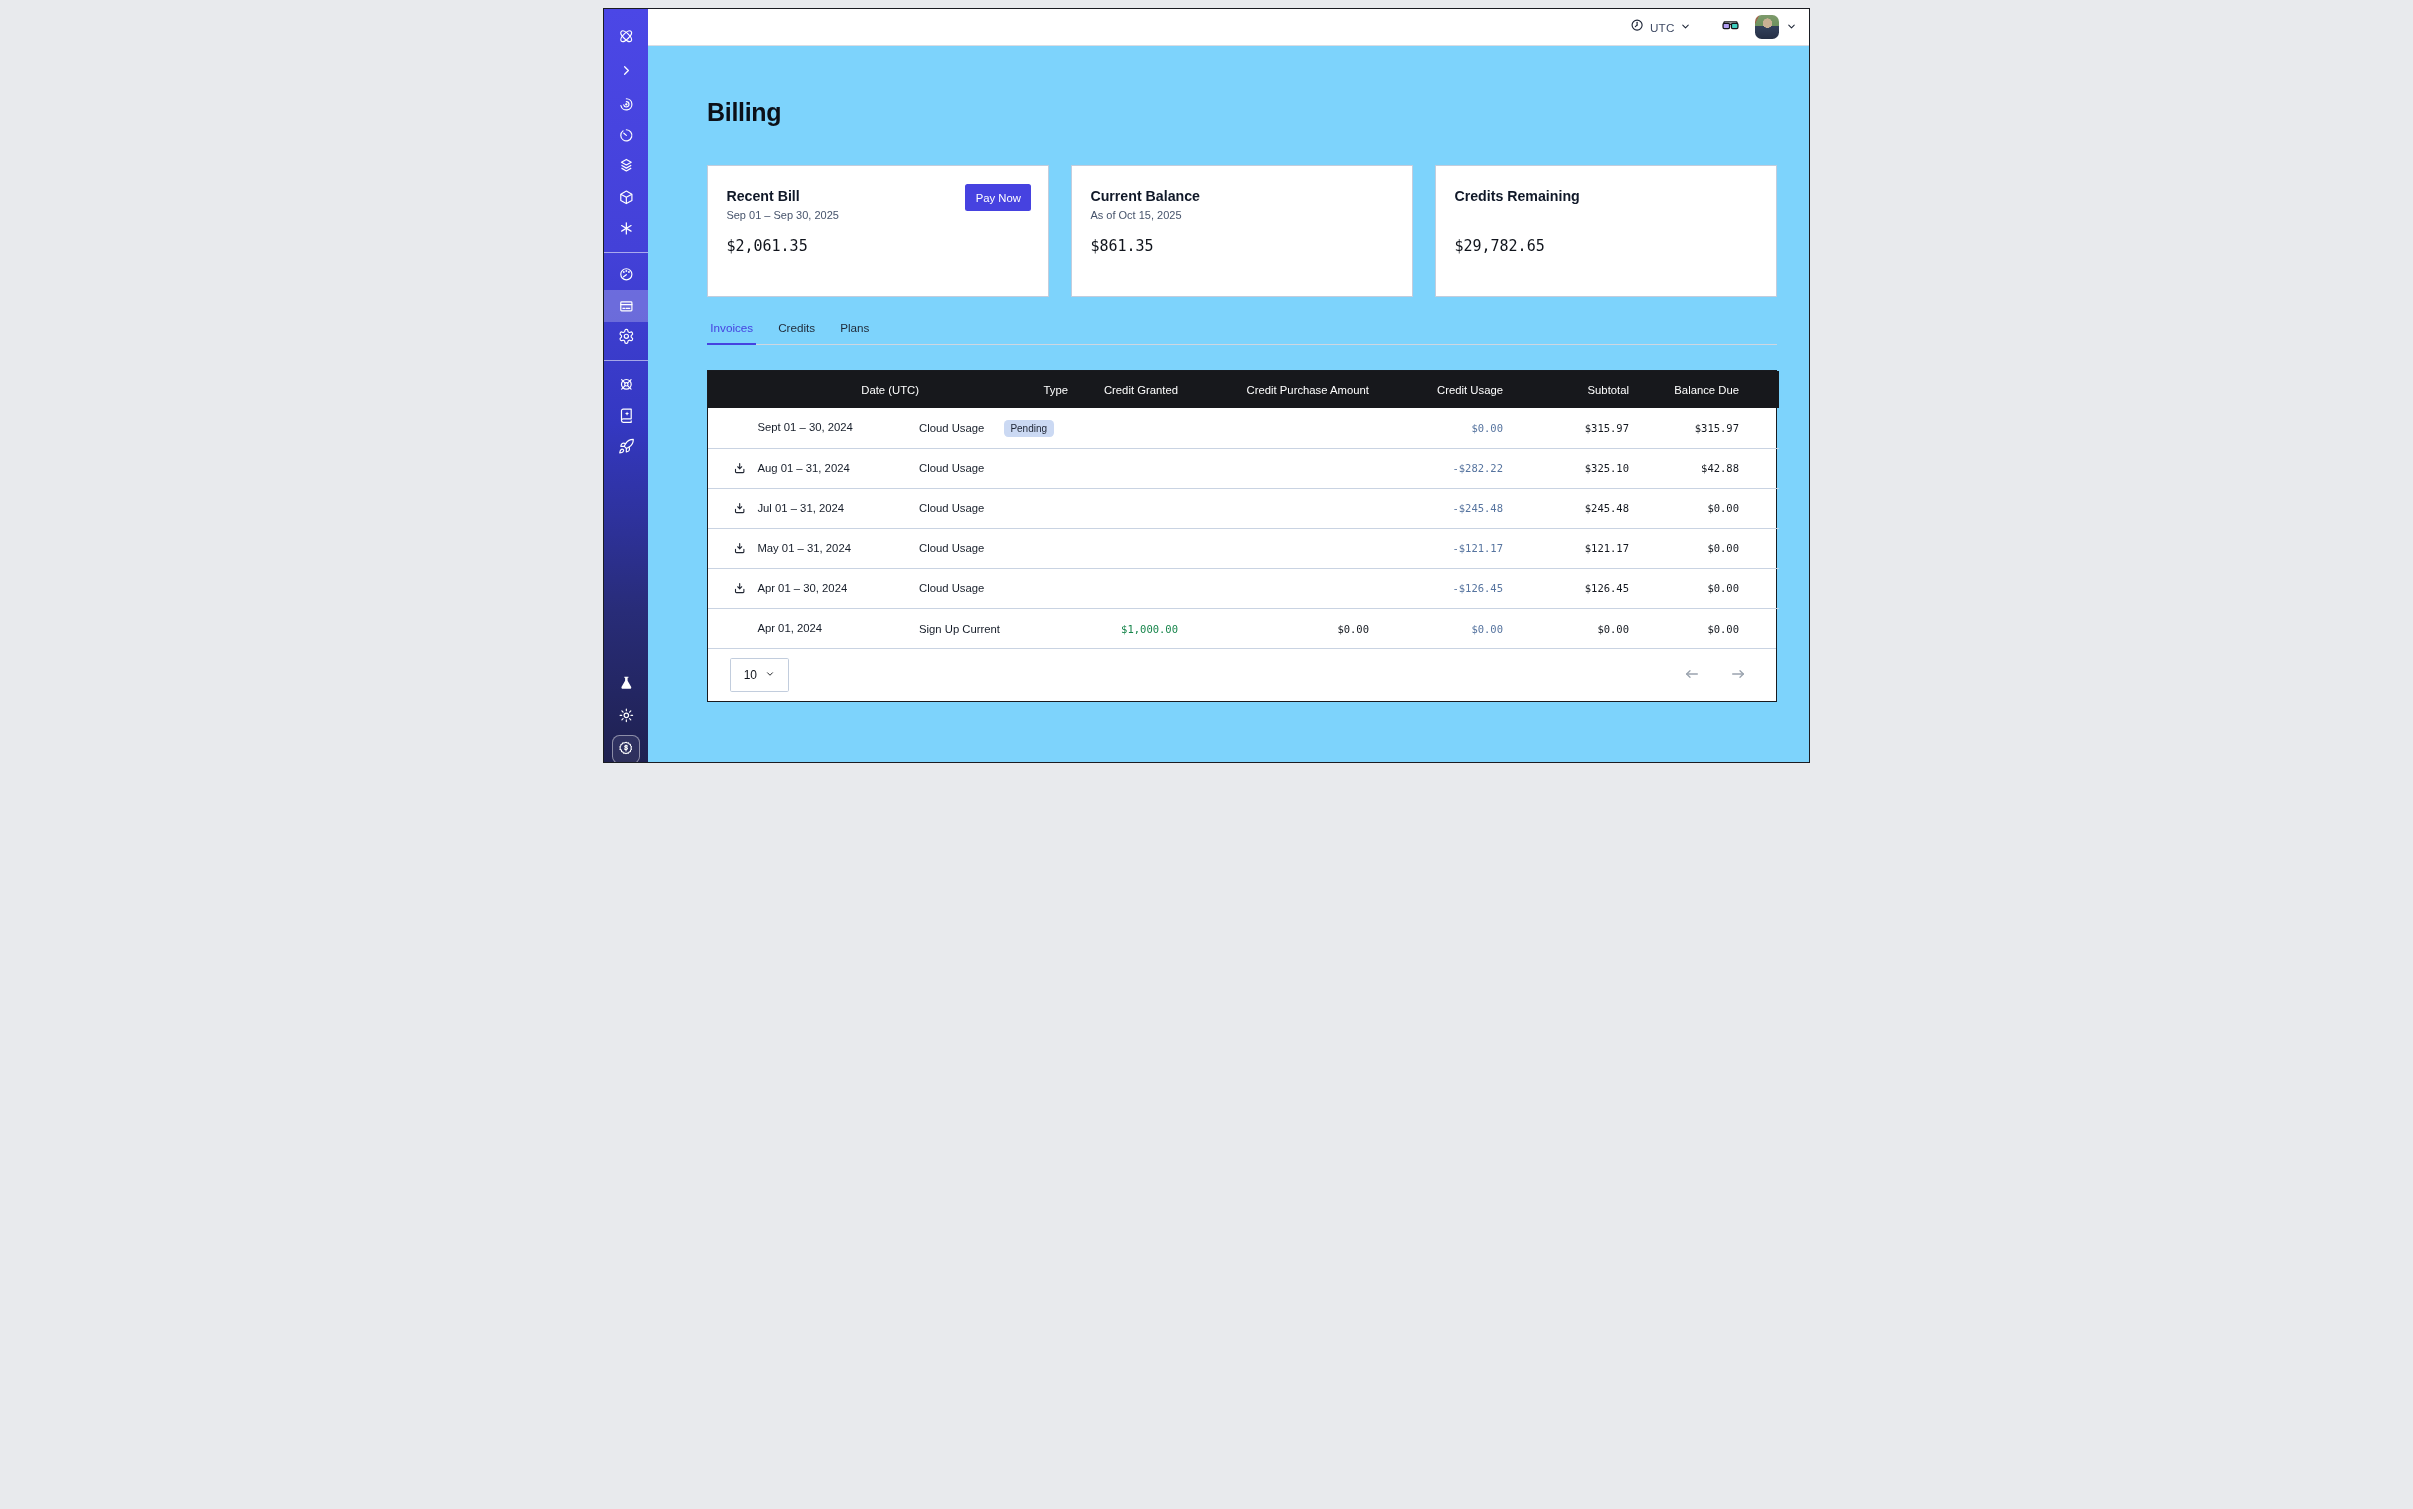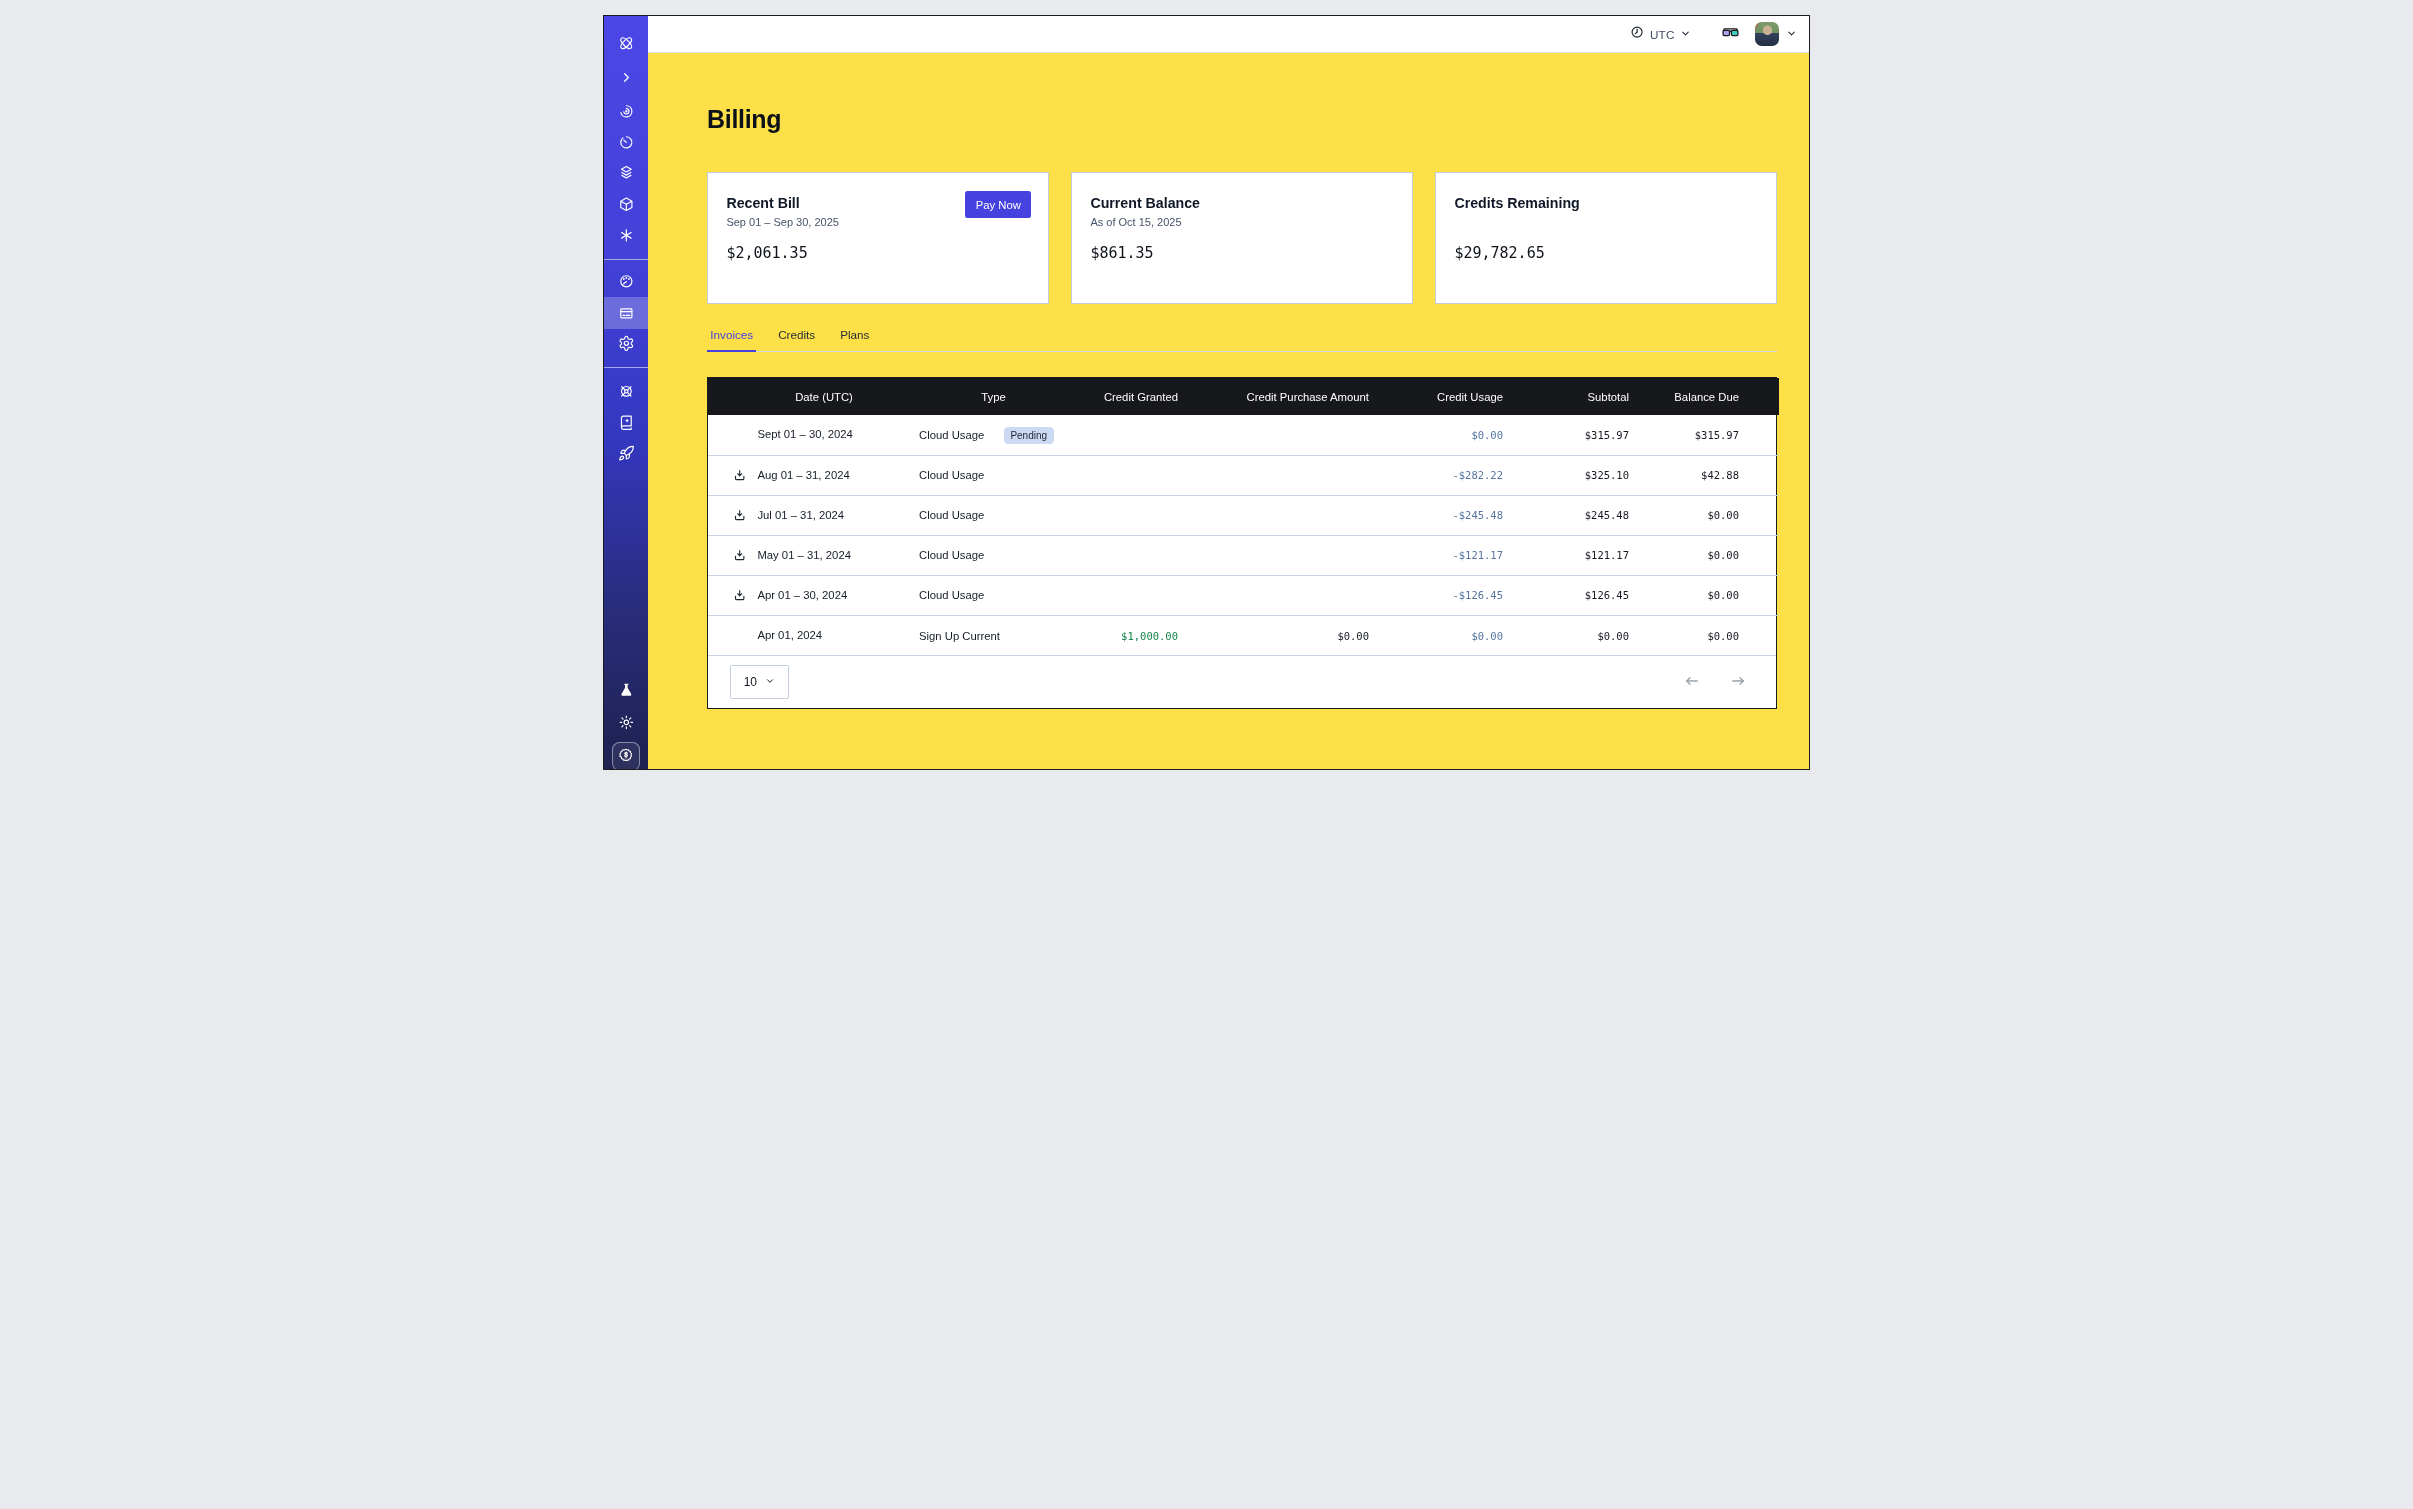--- a/index.html
+++ b/index.html
@@ -1,20 +1,20 @@
 <!DOCTYPE html>
 <html style="--accent: #4642e0; --credit-usage: #56749f; --credit-granted-positive: #17854b; --pending-badge-bg: #cbd9f3; --table-header-bg: #17181c;font-size:13.4px"><head>
 <meta charset="utf-8">
 <style>
   * { box-sizing: border-box; margin: 0; padding: 0; }
   html,body { background:#e8eaed; }
   body { font-family:"Liberation Sans", sans-serif; color:#111827; }
 
-  .screen { position:relative; width:1207px; height:755px; margin:15px auto;
-            border:1.7px solid #1a1c22; background:#fde047; overflow:hidden; }
+  .screen { position:relative; width:1207px; height:755px; margin:8px auto;
+            border:1.7px solid #1a1c22; background:#7dd3fc; overflow:hidden; }
 
   
   .sidebar { position:absolute; left:0; top:0; bottom:0; width:44px;
              background:linear-gradient(180deg,#4b47e6 0%,#4341d8 32%,#3438c2 55%,#282c78 80%,#1f2150 100%); }
   .s-item { position:absolute; left:0; width:44px; height:25px;
             display:flex; align-items:center; justify-content:center; cursor:pointer; }
   .s-item.selected { height:32px; background:rgba(255,255,255,.24); }
   .s-divider { position:absolute; left:0; width:44px; height:1.3px; background:rgba(255,255,255,.55); }
   .s-item svg { display:block; }
   .badge-btn { position:absolute; left:7.5px; width:28.5px; height:28.5px; border-radius:7.5px;
@@ -51,21 +51,21 @@
 
   .tabs { display:flex; gap:18.4px; margin-top:24px; width:1070px; border-bottom:0.8px solid #cfd6e0; }
   .tab { background:none; border:none; font-family:inherit; font-size:11.7px; font-weight:500; color:#1f2937;
          padding:0 3.3px 9.2px 3.3px; border-bottom:2.1px solid transparent; margin-bottom:-0.8px; cursor:pointer; }
   .tab.active { color:var(--accent,#4642e0); border-bottom-color:var(--accent,#4642e0); }
 
   
   .table-wrap { width:1070px; margin-top:25px; border:1.7px solid #191b20; background:#fff; }
   table { width:100%; border-collapse:collapse; table-layout:fixed; }
   thead th { background:var(--table-header-bg,#17181c); color:#fff; font-size:11.3px; font-weight:500;
-             height:37px; text-align:center; }
+             height:37px; text-align:right; }
   th.col-date { padding-left:21px; }
   .num { text-align:right; }
   tbody td { height:40px; border-top:0.8px solid #c9d3e2; font-size:11.3px; color:#161d29; vertical-align:middle; }
   tbody tr:first-child td { border-top:none; }
   td.col-date { padding-left:25px; }
   .date-cell { display:flex; }
   .dl { width:13.4px; margin-right:11px; display:flex; align-items:center; cursor:pointer; }
   .type-cell { display:flex; align-items:center;gap:11px; }
   .badge { margin-left:8.4px; background:var(--pending-badge-bg,#cbd9f3); color:#1d2433;
            font-size:10px; font-weight:500; padding:2.9px 6.7px; border-radius:4.2px; }

